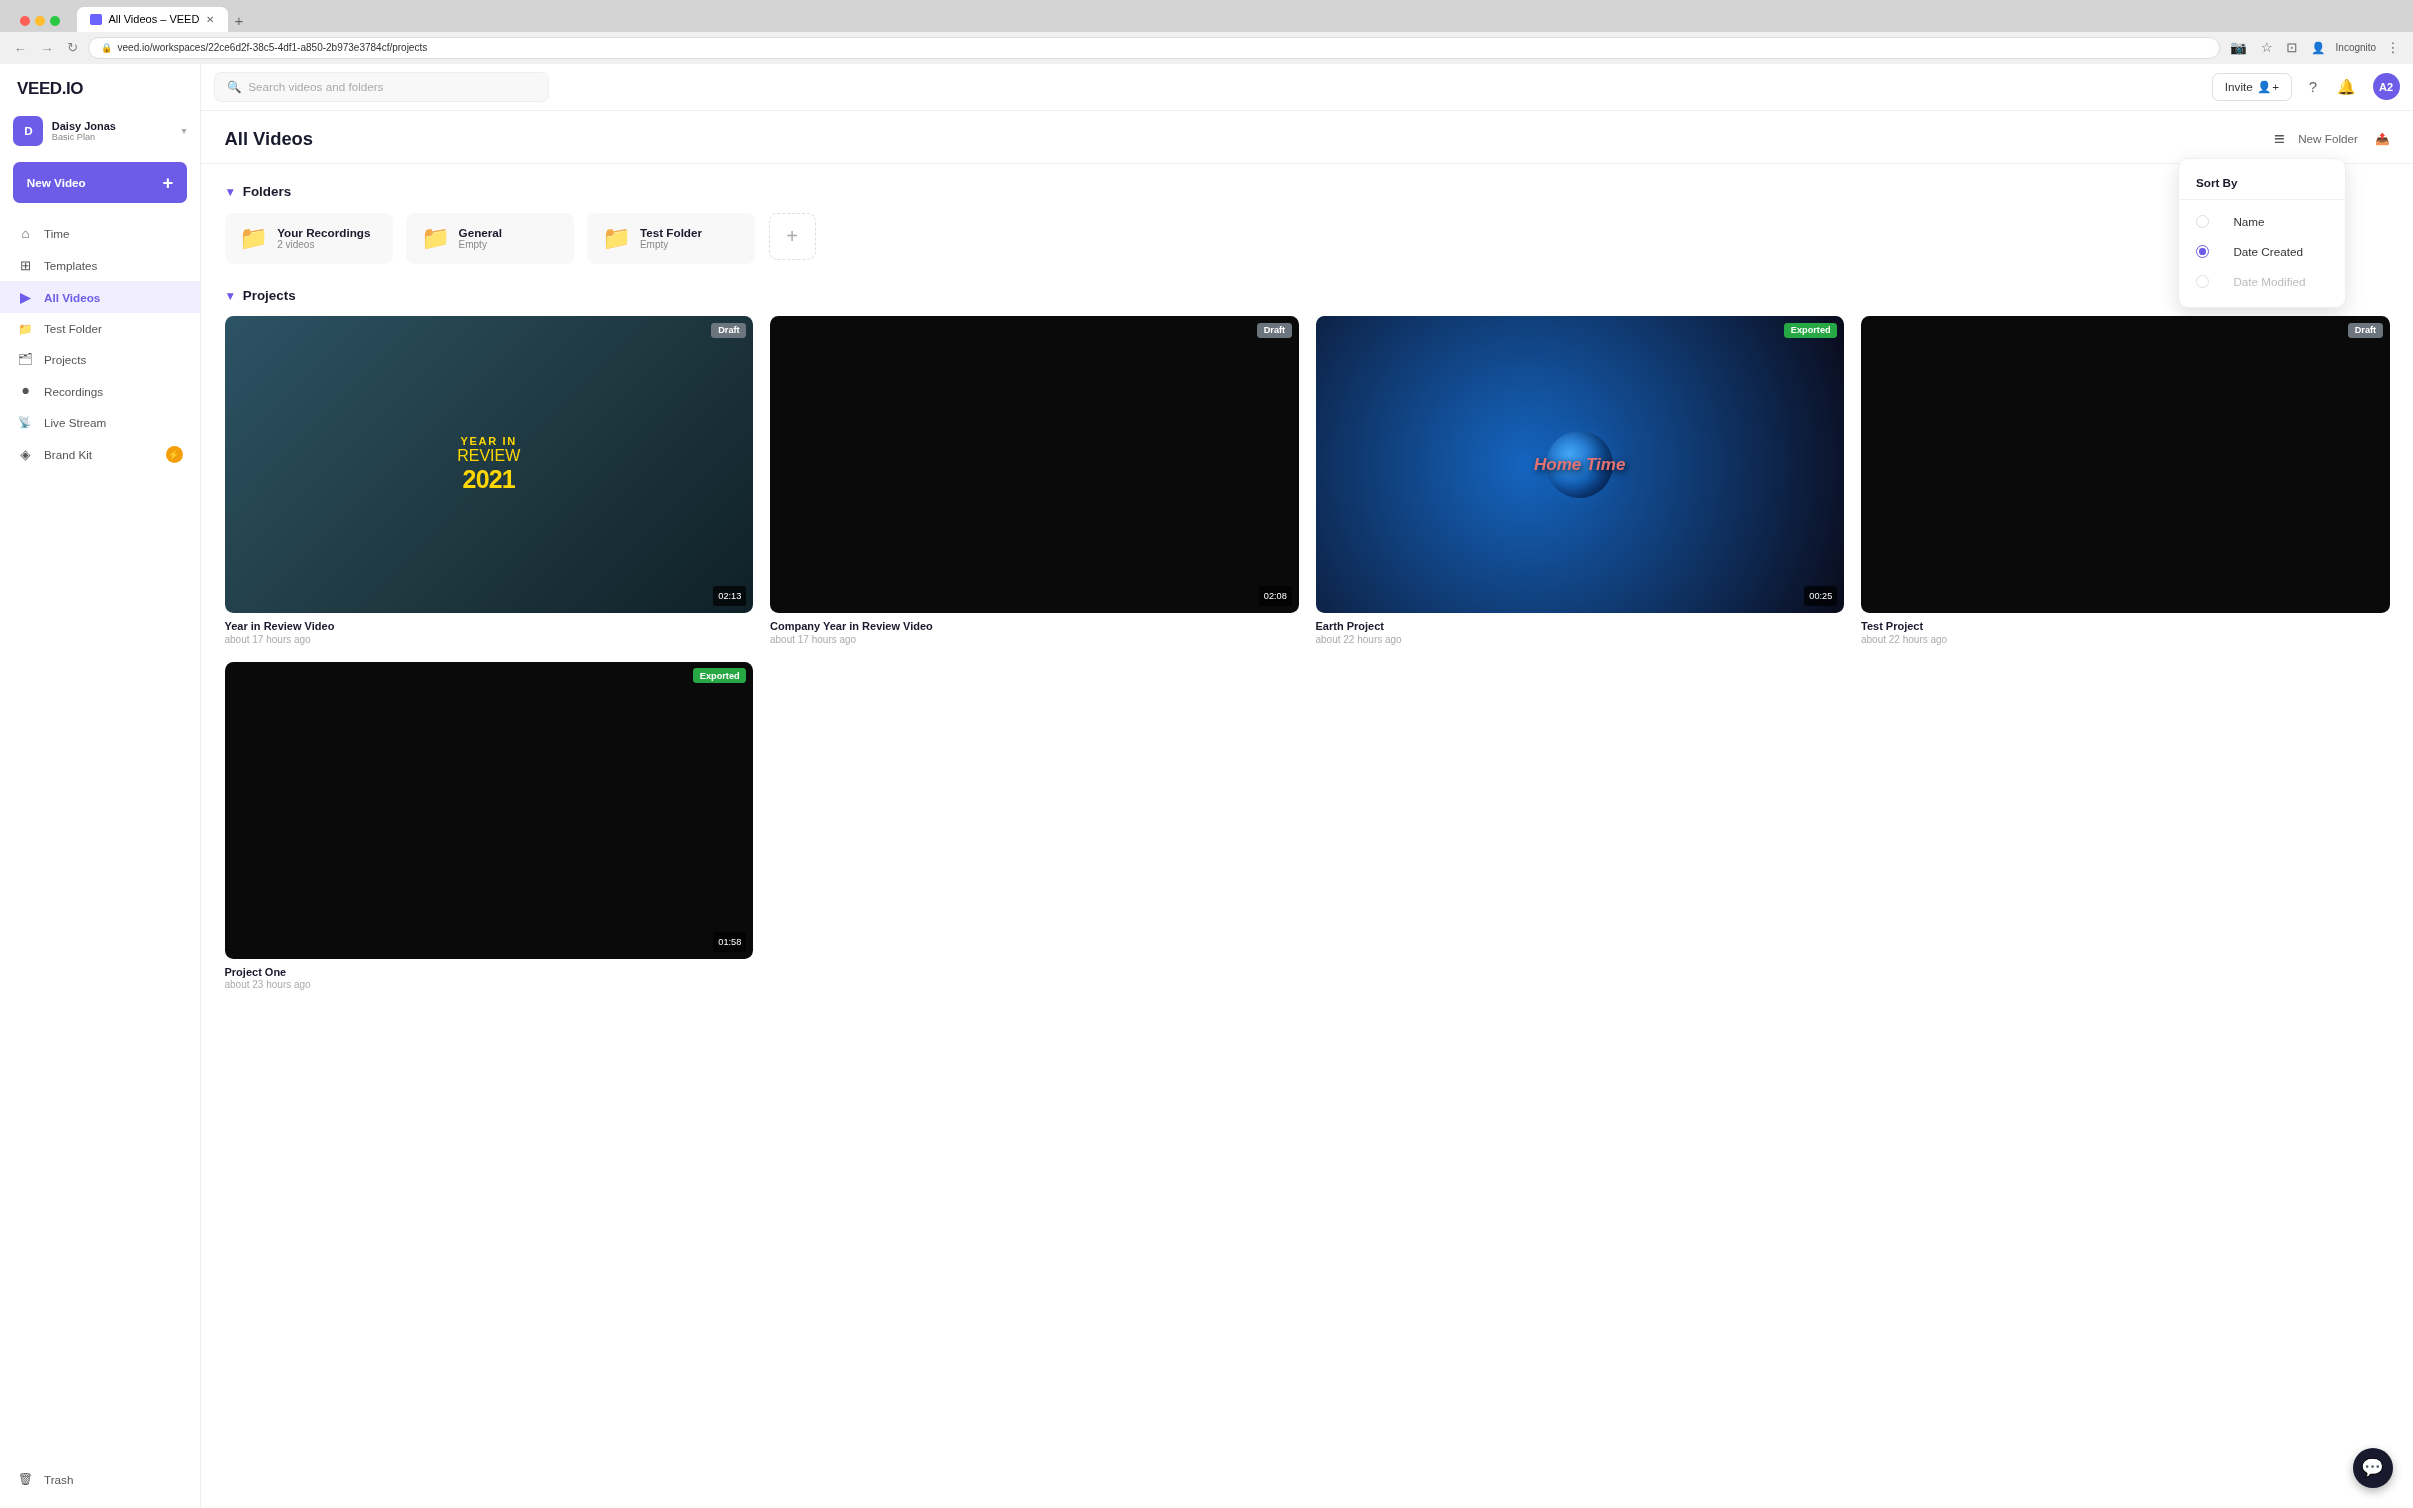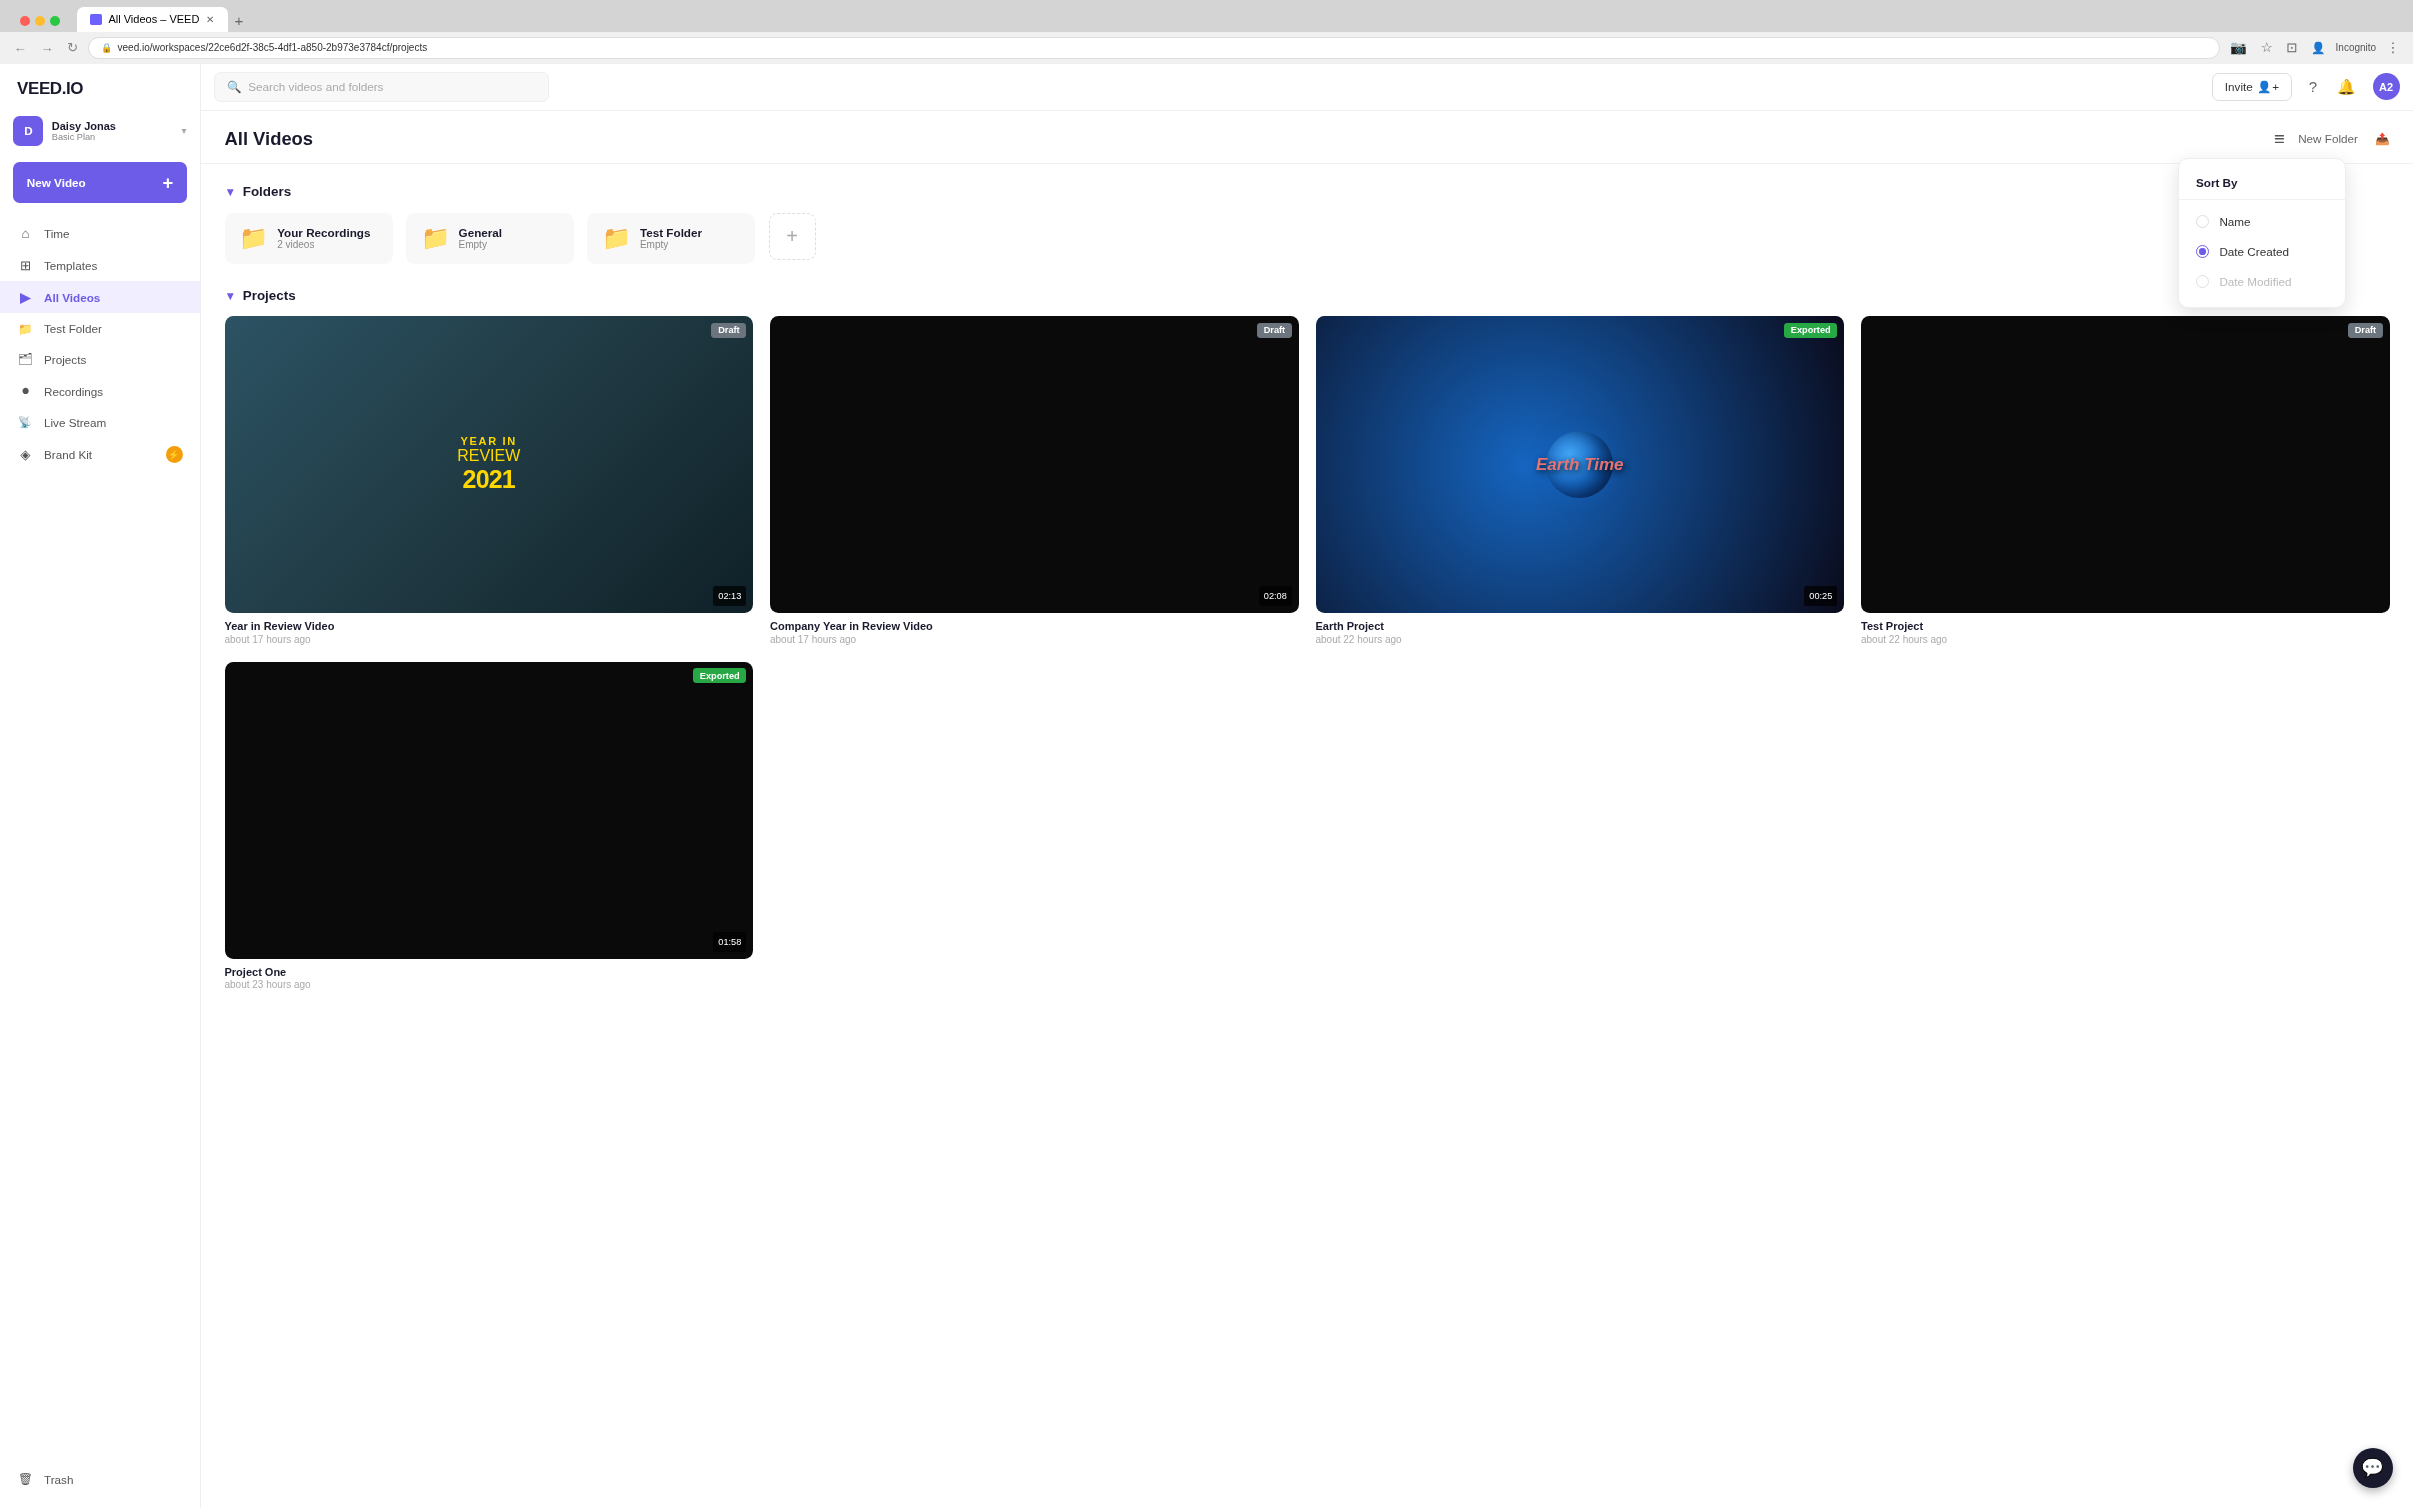--- a/index.html
+++ b/index.html
@@ -90,21 +90,21 @@
     
     .thumb-year-review { background: linear-gradient(135deg, #2c5364, #203a43, #0f2027); display: flex; align-items: center; justify-content: center; }
     .thumb-year-text { text-align: center; }
     .thumb-black { background: #0a0a0a; }
     .thumb-earth { background: radial-gradient(circle at 40% 50%, #1565c0, #0a0a1a); display: flex; align-items: center; justify-content: center; }
     .thumb-earth-text { font-size: 18.4px; font-weight: 800; color: #e57373; font-style: italic; text-shadow: 1.7px 1.7px 3.4px rgba(0,0,0,0.5); }
 
     
     .sort-dropdown { position: absolute; top: 47px; right: 67px; background: white; border: 0.8px solid #eee; border-radius: 10px; box-shadow: 0 6.7px 20px rgba(0,0,0,0.12); padding: 10px 0; z-index: 100; min-width: 168px; }
     .sort-dropdown-title { padding: 6.7px 17px 10px; font-size: 11.7px; font-weight: 700; color: #1a1a2e; border-bottom: 0.8px solid #f0f0f0; margin-bottom: 6.7px; }
-    .sort-option { display: flex; align-items: center; gap: 10px; padding: 8.4px 17px; cursor: pointer; }
+    .sort-option { display: flex; align-items: center; gap: 24px; padding: 8.4px 17px; cursor: pointer; }
     .sort-radio { width: 13.4px; height: 13.4px; border-radius: 50%; border: 1.7px solid #ddd; flex-shrink: 0; display: flex; align-items: center; justify-content: center; }
     .sort-radio.selected { border-color: #6c5ce7; }
     .sort-radio.selected::after { content: ''; width: 6.7px; height: 6.7px; background: #6c5ce7; border-radius: 50%; }
     .sort-option-label { font-size: 11.7px; color: #333; }
     .sort-option.disabled .sort-option-label { color: #bbb; }
     .sort-option.disabled .sort-radio { border-color: #e0e0e0; }
 
     
     .chat-fab { position: fixed; bottom: 20px; right: 20px; width: 40px; height: 40px; background: #1a1a2e; border-radius: 50%; display: flex; align-items: center; justify-content: center; cursor: pointer; box-shadow: 0 3.4px 10px rgba(0,0,0,0.3); z-index: 200; }
     .chat-fab-icon { color: white; font-size: 18.4px; }
@@ -322,21 +322,21 @@
               <div class="video-info">
                 <div class="video-title">Company Year in Review Video</div>
                 <div class="video-time">about 17 hours ago</div>
               </div>
             </div>
 
             <div class="video-card">
               <div class="video-thumbnail thumb-earth">
                 <div style="position:relative; display:flex; align-items:center; justify-content:center; width:100%; height:100%;">
                   <div style="width:67px; height:67px; border-radius:50%; background:radial-gradient(circle at 35% 35%, #42a5f5, #1565c0 50%, #0d47a1 80%, #1a237e); box-shadow: inset -8.4px -4.2px 17px rgba(0,0,0,0.5), 0 0 17px rgba(21,101,192,0.4); position:absolute;"></div>
-                  <div class="thumb-earth-text" style="position:relative; z-index:1; font-size:17px; font-weight:800; color:#e57373; text-shadow:1.7px 1.7px 6.7px rgba(0,0,0,0.8);">Earth Time</div>
+                  <div class="thumb-earth-text" style="position:relative; z-index:1; font-size:17px; font-weight:800; color:#e57373; text-shadow:1.7px 1.7px 6.7px rgba(0,0,0,0.8);">Home Time</div>
                 </div>
                 <span class="video-badge badge-exported">Exported</span>
                 <span class="video-duration">00:25</span>
               </div>
               <div class="video-info">
                 <div class="video-title">Earth Project</div>
                 <div class="video-time">about 22 hours ago</div>
               </div>
             </div>
 

